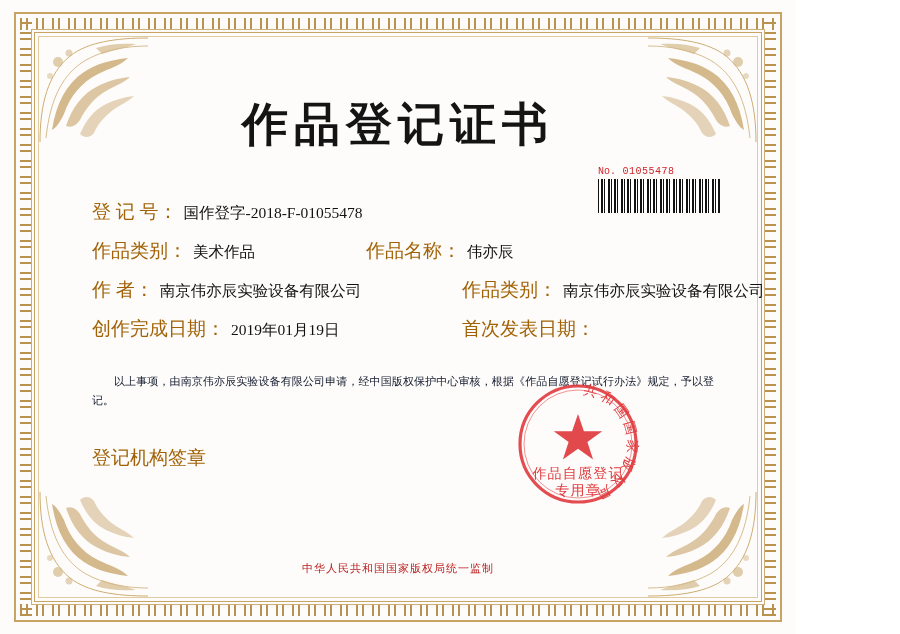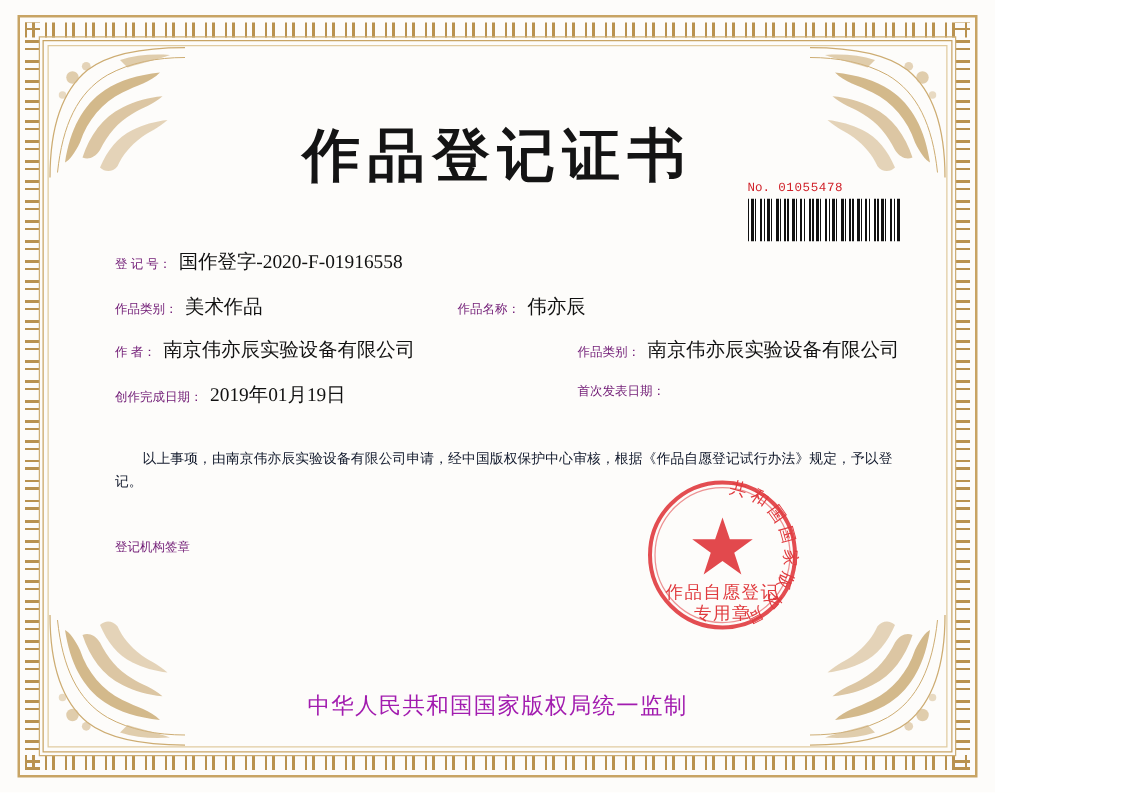--- a/index.html
+++ b/index.html
@@ -129,21 +129,21 @@
     font-weight: 700;
     color: #141414;
     margin-top: 48px;
     font-family: "Liberation Serif", "DejaVu Serif", serif;
   }
 
   
   .barcode-wrap {
     position: absolute;
     right: 12px;
-    top: 100px;
+    top: 120px;
     width: 126px;
     text-align: center;
   }
   .barcode-no {
     font-family: "Liberation Mono", "DejaVu Sans Mono", monospace;
     font-size: 10px;
     color: #d0232b;
     letter-spacing: .5px;
     text-align: left;
     margin-bottom: 2px;
@@ -172,22 +172,22 @@
     margin-bottom: 20px;
   }
   .fcol {
     display: flex;
     align-items: baseline;
   }
   .fcol.left  { width: 370px; flex: 0 0 370px; }
   .fcol.right { flex: 1 1 auto; }
   .flabel {
     white-space: nowrap;
-    color: #701a75;
-    font-size: 10px;
+    color: #a16207;
+    font-size: 19px;
     font-family: Liberation Serif, serif;
   }
   .fvalue {
     margin-left: 6px;
     color: #111;
     font-size: 15.5px;
     white-space: nowrap;
   }
 
   
@@ -222,22 +222,22 @@
   }
   .seal svg { display: block; }
 
   
   .bottom-note {
     position: absolute;
     left: 0;
     right: 0;
     bottom: 12px;
     text-align: center;
-    font-size: 18px;
-    color: #a21caf;
+    font-size: 11px;
+    color: #b91c1c;
     letter-spacing: 1px;
   }
 </style>
 </head>
 <body>
 
 <div class="certificate">
 
   <div class="frame-outer"></div>
   <div class="frame-band"></div>
@@ -323,21 +323,21 @@
         <span>01055478</span>
       </div>
       <div class="barcode"></div>
     </div>
 
     <div class="fields">
 
       <div class="frow">
         <div class="fcol left">
           <span class="flabel">登 记 号：</span>
-          <span class="fvalue">国作登字-2020-F-01916558</span>
+          <span class="fvalue">国作登字-2018-F-01055478</span>
         </div>
         <div class="fcol right">
           <span class="flabel"></span>
           <span class="fvalue"></span>
         </div>
       </div>
 
       <div class="frow">
         <div class="fcol right">
           <span class="flabel">作品类别：</span>

